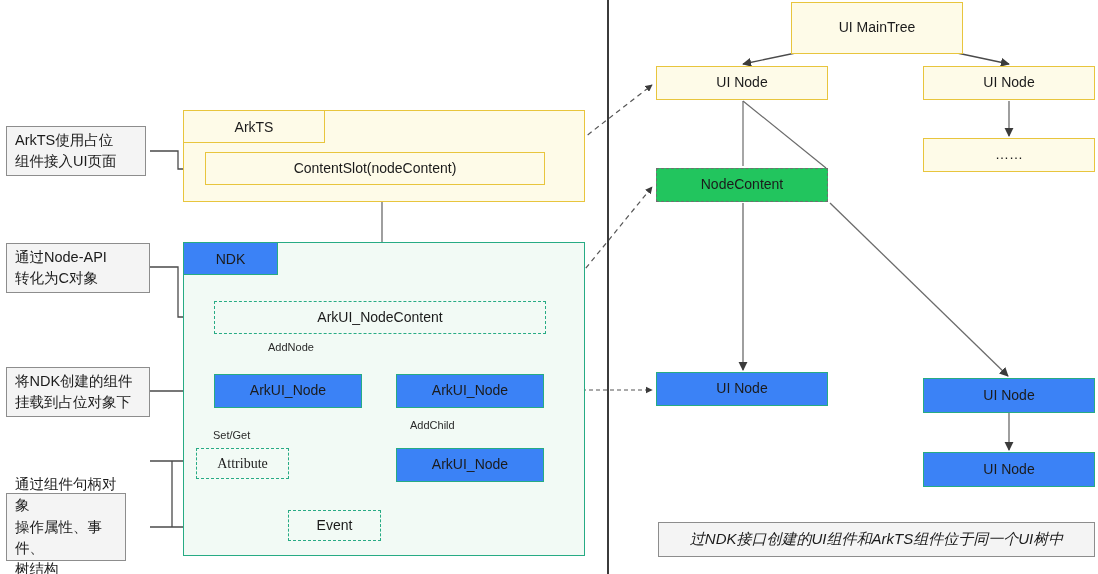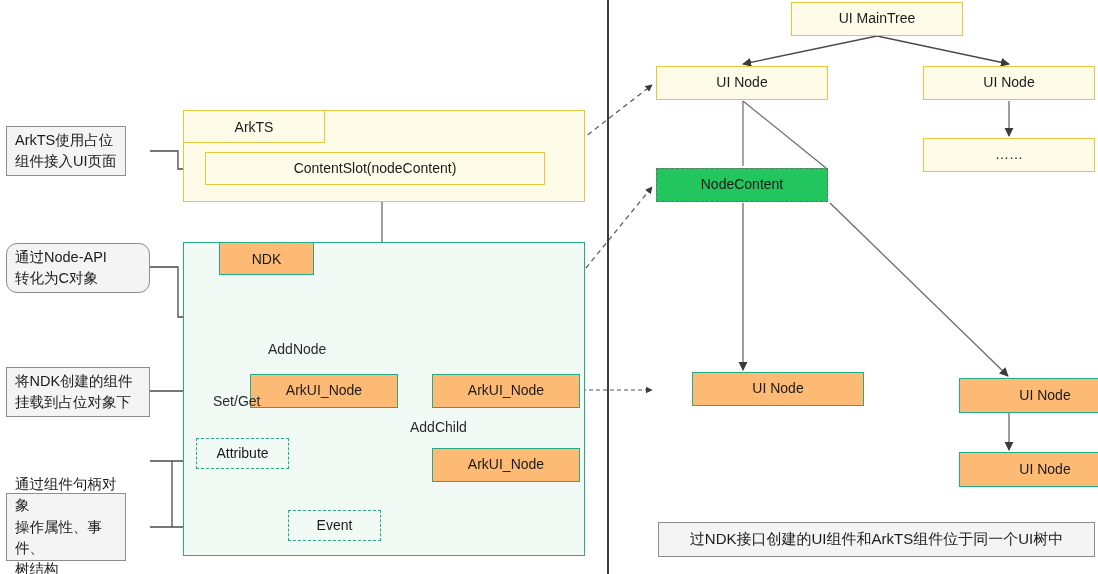--- a/index.html
+++ b/index.html
@@ -44,23 +44,22 @@
     border: 1.5px solid #e8c53d;
   }
   .yellow-outer {
     background: #fefbe8;
     border: 1.5px solid #e8c53d;
     z-index: 1;
   }
 
   
   .teal-fill {
-    background: #fdba74;
+    background: #3b82f6;
     border: 1.5px solid #27ab84;
-    margin-left: 36px;
   }
   .teal-outer {
     background: #f2faf5;
     border: 1.5px solid #27ab84;
     z-index: 1;
   }
   .teal-dashed {
     background: transparent;
     border: 1.6px dashed #27ab84;
   }
@@ -78,38 +77,39 @@
   .grey-dashed {
     background: #22c55e;
     border: 1.5px dashed #6f6f6f;
   }
   .grey-caption {
     background: #f4f4f4;
     border: 1.3px solid #8d8d8d;
     font-size: 15px;
     justify-content: center;
     text-align: center;
+    font-style: italic;
   }
 
   
   .tab-label {
     position: absolute;
     box-sizing: border-box;
     display: flex;
     align-items: center;
     justify-content: center;
     font-size: 14px;
     color: #1b1b1b;
     z-index: 3;
   }
 
   
   .edge-label {
     position: absolute;
-    font-size: 14px;
+    font-size: 11px;
     color: #2a2a2a;
     z-index: 3;
     white-space: nowrap;
   }
 
   
   .divider {
     position: absolute;
     width: 0;
     border-left: 2px solid #3b3b3b;
@@ -161,56 +161,57 @@
     <path d="M 743 101 L 743 166" stroke="#6b6b6b" stroke-width="1.2" fill="none"></path>
     <path d="M 743 101 L 826 168" stroke="#6b6b6b" stroke-width="1.2" fill="none"></path>
 
     <path d="M 743 203 L 743 370" stroke="#6b6b6b" stroke-width="1.3" fill="none" marker-end="url(#arrow)"></path>
     <path d="M 830 203 L 1008 376" stroke="#6b6b6b" stroke-width="1.3" fill="none" marker-end="url(#arrow)"></path>
     <path d="M 1009 413 L 1009 450" stroke="#6b6b6b" stroke-width="1.3" fill="none" marker-end="url(#arrow)"></path>
   </svg>
 
   <div class="divider" style="left:607px; top:0; height:574px;"></div>
 
-  <div class="box grey-note" style="left:6px; top:126px; width:120px; height:50px;">ArkTS使用占位
+  <div class="box grey-note" style="left:6px; top:126px; width:140px; height:50px;">ArkTS使用占位
 组件接入UI页面</div>
 
-  <div class="box grey-note" style="left:6px; top:243px; width:144px; height:50px;border-radius:11px;">通过Node-API
+  <div class="box grey-note" style="left:6px; top:243px; width:144px; height:50px;">通过Node-API
 转化为C对象</div>
 
   <div class="box grey-note" style="left:6px; top:367px; width:144px; height:50px;">将NDK创建的组件
 挂载到占位对象下</div>
 
   <div class="box grey-note" style="left:6px; top:493px; width:120px; height:68px;">通过组件句柄对象
 操作属性、事件、
 树结构</div>
 
   <div class="box yellow-outer" style="left:183px; top:110px; width:402px; height:92px;"></div>
   <div class="tab-label yellow-fill" style="left:183px; top:110px; width:142px; height:33px;">ArkTS</div>
   <div class="box yellow-fill" style="left:205px; top:152px; width:340px; height:33px;">ContentSlot(nodeContent)</div>
 
   <div class="box teal-outer" style="left:183px; top:242px; width:402px; height:314px;"></div>
   <div class="tab-label teal-fill" style="left:183px; top:242px; width:95px; height:33px;">NDK</div>
 
+  <div class="box teal-dashed" style="left:214px; top:301px; width:332px; height:33px;">ArkUI_NodeContent</div>
 
   <div class="box teal-fill" style="left:214px; top:374px; width:148px; height:34px;">ArkUI_Node</div>
 
   <div class="box teal-fill" style="left:396px; top:374px; width:148px; height:34px;">ArkUI_Node</div>
 
   <div class="box teal-fill" style="left:396px; top:448px; width:148px; height:34px;">ArkUI_Node</div>
 
-  <div class="box teal-dashed" style="left:196px; top:438px; width:93px; height:31px;">Attribute</div>
+  <div class="box teal-dashed" style="left:196px; top:448px; width:93px; height:31px;font-family:Liberation Serif, serif;">Attribute</div>
 
   <div class="box teal-dashed" style="left:288px; top:510px; width:93px; height:31px;">Event</div>
 
   <div class="edge-label" style="left:268px; top:341px;">AddNode</div>
-  <div class="edge-label" style="left:213px; top:393px;">Set/Get</div>
+  <div class="edge-label" style="left:213px; top:429px;">Set/Get</div>
   <div class="edge-label" style="left:410px; top:419px;">AddChild</div>
 
-  <div class="box yellow-fill" style="left:791px; top:2px; width:172px; height:34px;">UI MainTree</div>
+  <div class="box yellow-fill" style="left:791px; top:2px; width:172px; height:52px;">UI MainTree</div>
 
   <div class="box yellow-fill" style="left:656px; top:66px; width:172px; height:34px;">UI Node</div>
 
   <div class="box yellow-fill" style="left:923px; top:66px; width:172px; height:34px;">UI Node</div>
 
   <div class="box yellow-fill" style="left:923px; top:138px; width:172px; height:34px;">……</div>
 
   <div class="box grey-dashed" style="left:656px; top:168px; width:172px; height:34px;">NodeContent</div>
 
   <div class="box teal-fill" style="left:656px; top:372px; width:172px; height:34px;">UI Node</div>

